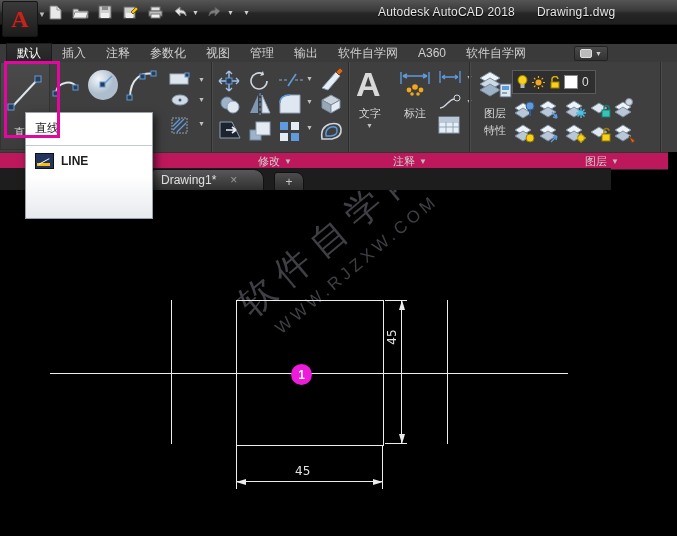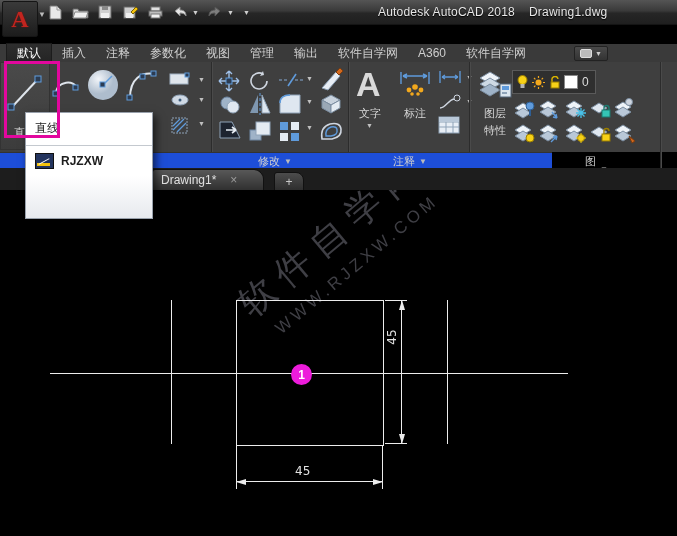--- a/index.html
+++ b/index.html
@@ -15,39 +15,39 @@
   #app-logo{left:2px;top:1px;width:34px;height:34px;z-index:30;
     background:linear-gradient(#3a3a3a,#1c1c1c);border:1px solid #151515;border-radius:2px;
     display:flex;align-items:center;justify-content:center;
     color:#c2251f;font-size:24px;font-weight:bold;font-family:"Liberation Serif",serif;
     text-shadow:0 0 2px #7a120f;}
   #logo-caret{left:38px;top:10px;color:#bbb;font-size:8px;z-index:30;}
   .qat{left:46px;top:2px;height:20px;display:flex;align-items:center;gap:7px;}
   .qat-btn{display:flex;align-items:center;justify-content:center;width:18px;height:18px;}
   .qat-caret{color:#cfcfcf;font-size:7px;margin-left:-4px;}
   #title-text{top:5px;left:378px;color:#e7e7e7;font-size:12px;letter-spacing:.2px;
-    display:flex;gap:14px;text-shadow:0 1px 1px #000;}
+    display:flex;gap:22px;text-shadow:0 1px 1px #000;}
 
   
   #menubar{left:0;top:25px;width:677px;height:19px;background:linear-gradient(#343434,#2b2b2b);
     border-bottom:1px solid #222;display:flex;align-items:center;padding-left:48px;box-sizing:border-box;}
   .menu-item{color:#e3e3e3;font-size:12px;padding:0 11px;line-height:19px;cursor:default;}
 
   
   #tabrow{left:0;top:44px;width:677px;height:18px;background:#3a3a3a;display:flex;align-items:flex-end;padding-left:6px;box-sizing:border-box;}
   .rtab{color:#cfcfcf;font-size:12px;padding:2px 10px 2px;line-height:14px;}
   .rtab.active{background:linear-gradient(#2e2e2e,#242424);color:#fff;border:1px solid #1c1c1c;border-bottom:none;}
   #panel-toggle{margin-left:38px;margin-bottom:1px;background:linear-gradient(#4a4a4a,#333);
     border:1px solid #222;border-radius:2px;height:13px;display:flex;align-items:center;gap:3px;padding:0 5px;}
   #panel-toggle .glyph{width:10px;height:7px;border:1px solid #ddd;border-radius:2px;background:#bbb;}
   #panel-toggle .caret{color:#ccc;font-size:7px;}
 
   
   #ribbon{left:0;top:62px;width:677px;height:90px;background:#3f3f3f;}
-  #panel-strip{left:0;top:152px;width:552px;height:16px;background:#1d4ed8;border-top:1px solid #333;
+  #panel-strip{left:0;top:152px;width:668px;height:16px;background:#be185d;border-top:1px solid #333;
     border-bottom:1px solid #2a2a2a;}
   .panel-label{position:absolute;top:1px;color:#cfcfcf;font-size:11px;display:flex;gap:4px;align-items:center;}
   .panel-label .caret{font-size:8px;color:#bbb;}
   .vdiv{position:absolute;top:0;width:1px;height:106px;background:#2c2c2c;box-shadow:1px 0 0 #4a4a4a;}
   .ic-label{position:absolute;color:#d8d8d8;font-size:11px;text-align:center;}
   .caret-s{color:#c0c0c0;font-size:7px;}
 
   
   #line-btn{left:2px;top:2px;width:48px;height:86px;background:linear-gradient(#4a4a4a,#3c3c3c);
     border:1px solid #333;display:flex;flex-direction:column;align-items:center;}
@@ -64,21 +64,21 @@
   #tooltip .tt-cmd{color:#1d1d1d;font-size:12px;font-weight:bold;}
   #tooltip .tt-help{color:#333;font-size:12px;margin-top:8px;white-space:nowrap;}
   #line-cmd-icon{width:17px;height:14px;position:relative;background:#23345e;border:1px solid #111;}
   #line-cmd-icon:before{content:"";position:absolute;left:1px;top:9px;width:13px;height:3px;background:#f4c20d;}
   #line-cmd-icon:after{content:"";position:absolute;left:2px;top:7px;width:12px;height:1px;background:#fff;transform:rotate(-28deg);}
 
   
   #pink-box{left:4px;top:61px;width:50px;height:71px;border:3px solid #e2079e;z-index:100;}
 
   
-  #filetabs{left:0;top:168px;width:677px;height:22px;background:#1d1d1d;border-bottom:1px solid #000;}
+  #filetabs{left:0;top:168px;width:611px;height:22px;background:#1d1d1d;border-bottom:1px solid #000;}
   #file-tab{position:absolute;left:152px;top:1px;width:112px;height:21px;
     background:linear-gradient(#585858,#303030);border:1px solid #111;border-bottom:none;
     border-radius:3px 10px 0 0;display:flex;align-items:center;padding:0 8px;box-sizing:border-box;gap:14px;}
   #file-tab .name{color:#e0e0e0;font-size:12px;}
   #file-tab .close{color:#9a9a9a;font-size:12px;}
   #newtab-btn{position:absolute;left:274px;top:4px;width:28px;height:17px;background:linear-gradient(#4c4c4c,#2e2e2e);
     border:1px solid #111;border-radius:3px 8px 0 0;color:#c9c9c9;font-size:12px;
     display:flex;align-items:center;justify-content:center;}
 
   
@@ -557,19 +557,19 @@
     <div id="marker">
       <span>1</span>
     </div>
   </div>
 
   <div class="abs" id="tooltip">
     <div class="tt-title">直线</div>
     <hr>
     <div class="tt-cmdrow">
       <span id="line-cmd-icon"></span>
-      <span class="tt-cmd">RJZXW</span>
+      <span class="tt-cmd">LINE</span>
     </div>
   </div>
 
   <div class="abs" id="pink-box"></div>
 
 </div>
 
 </body></html>

